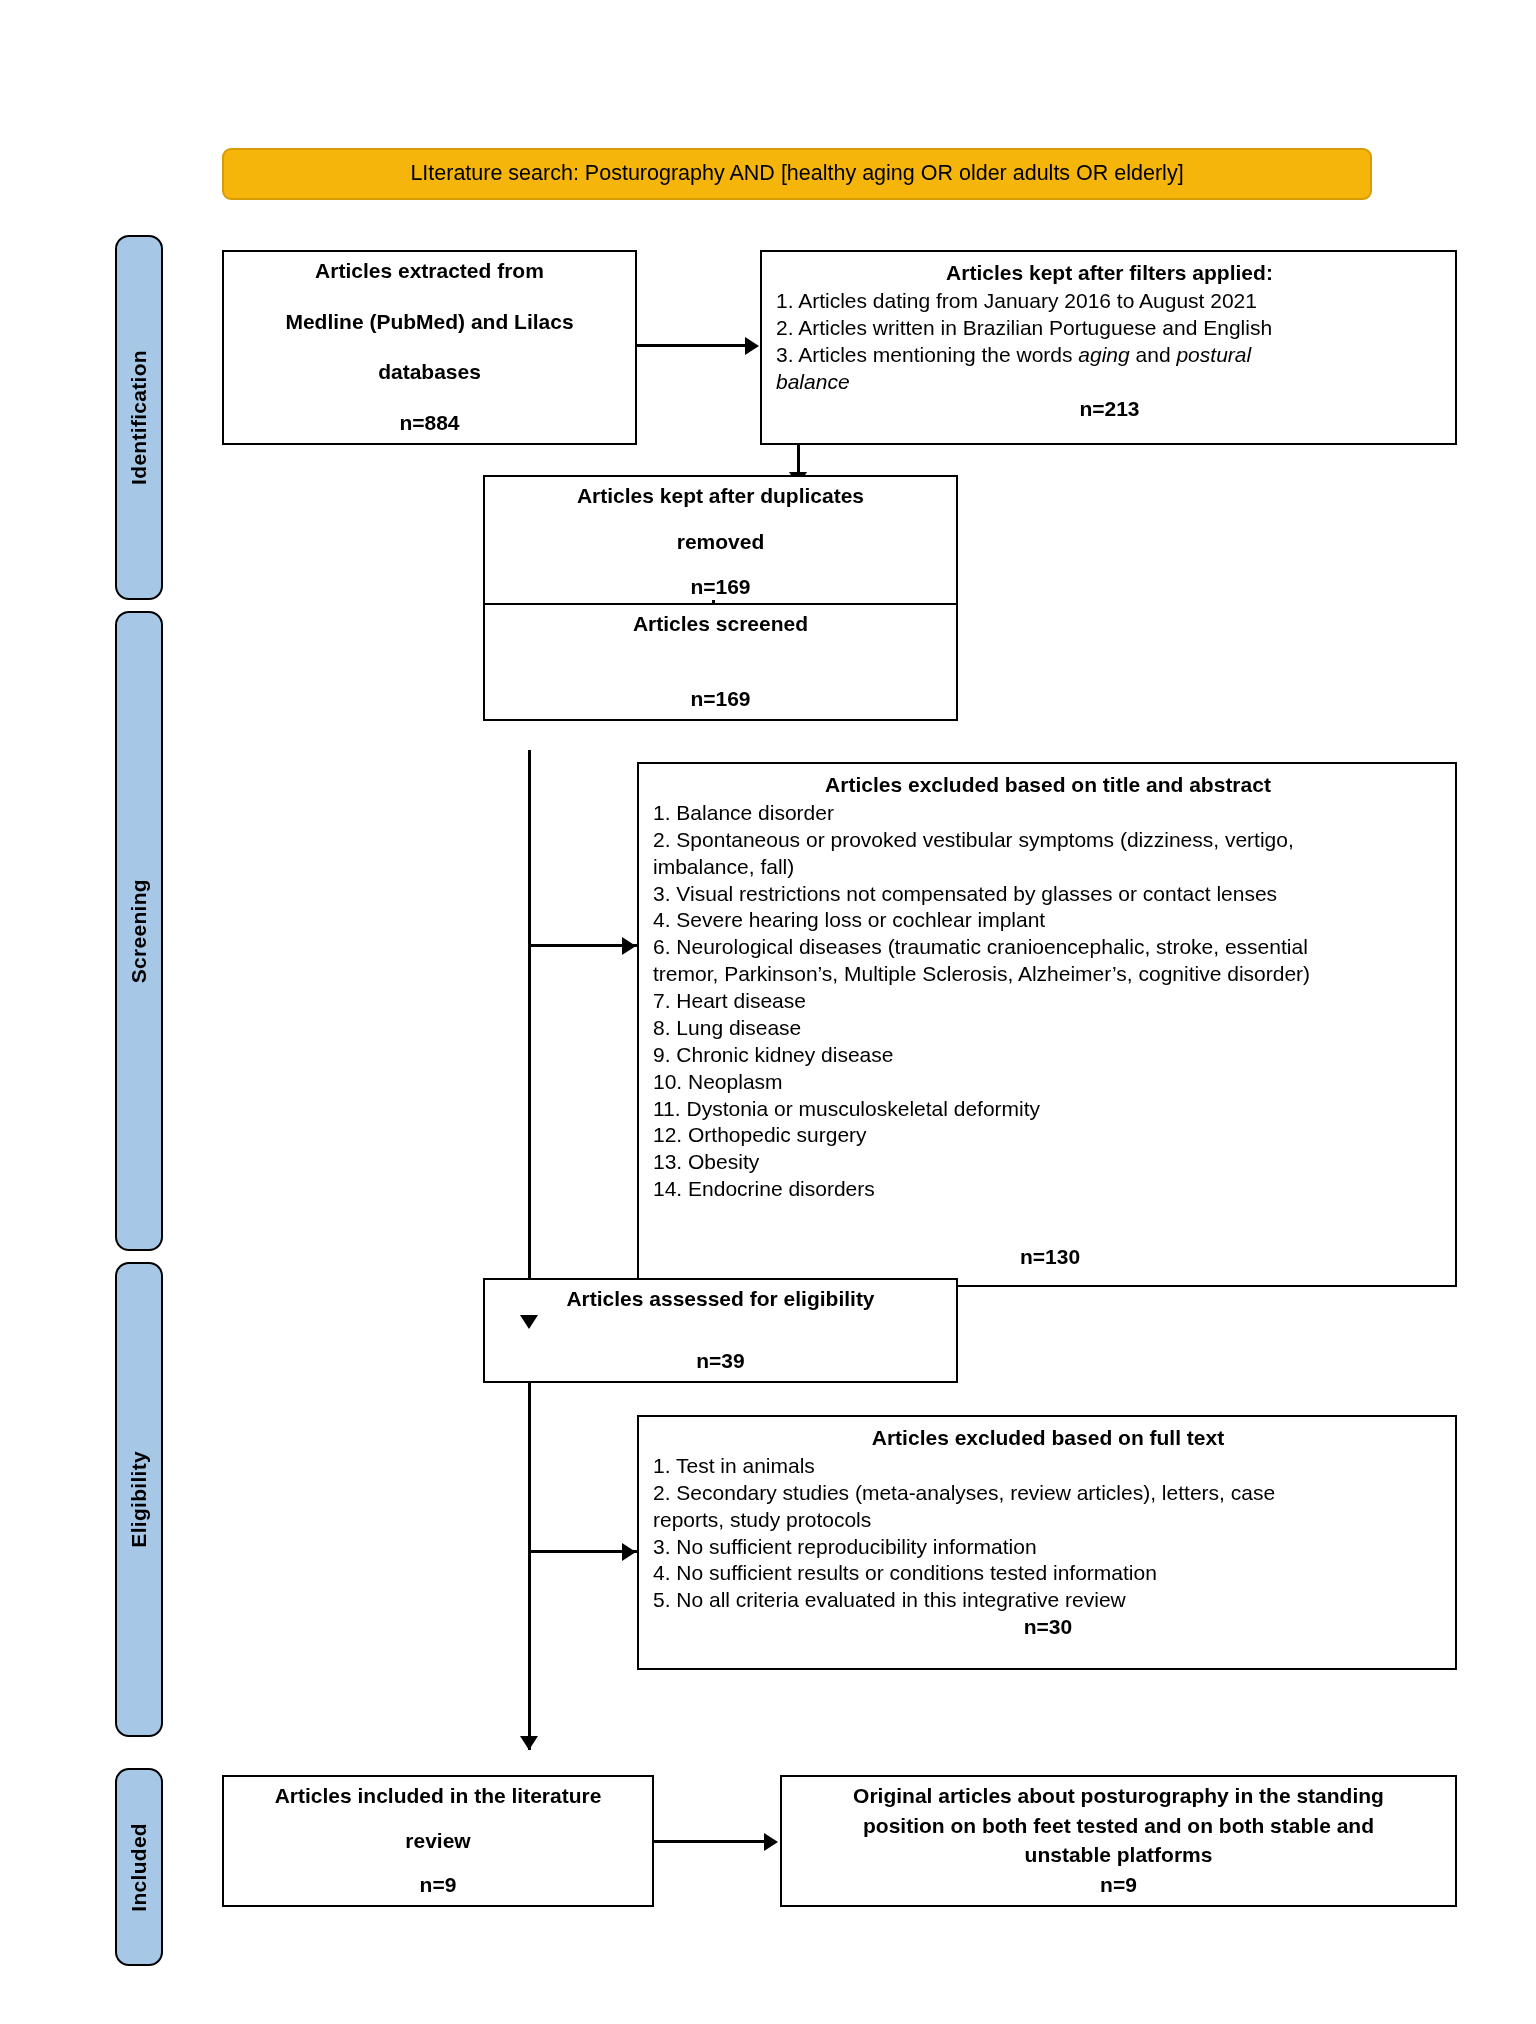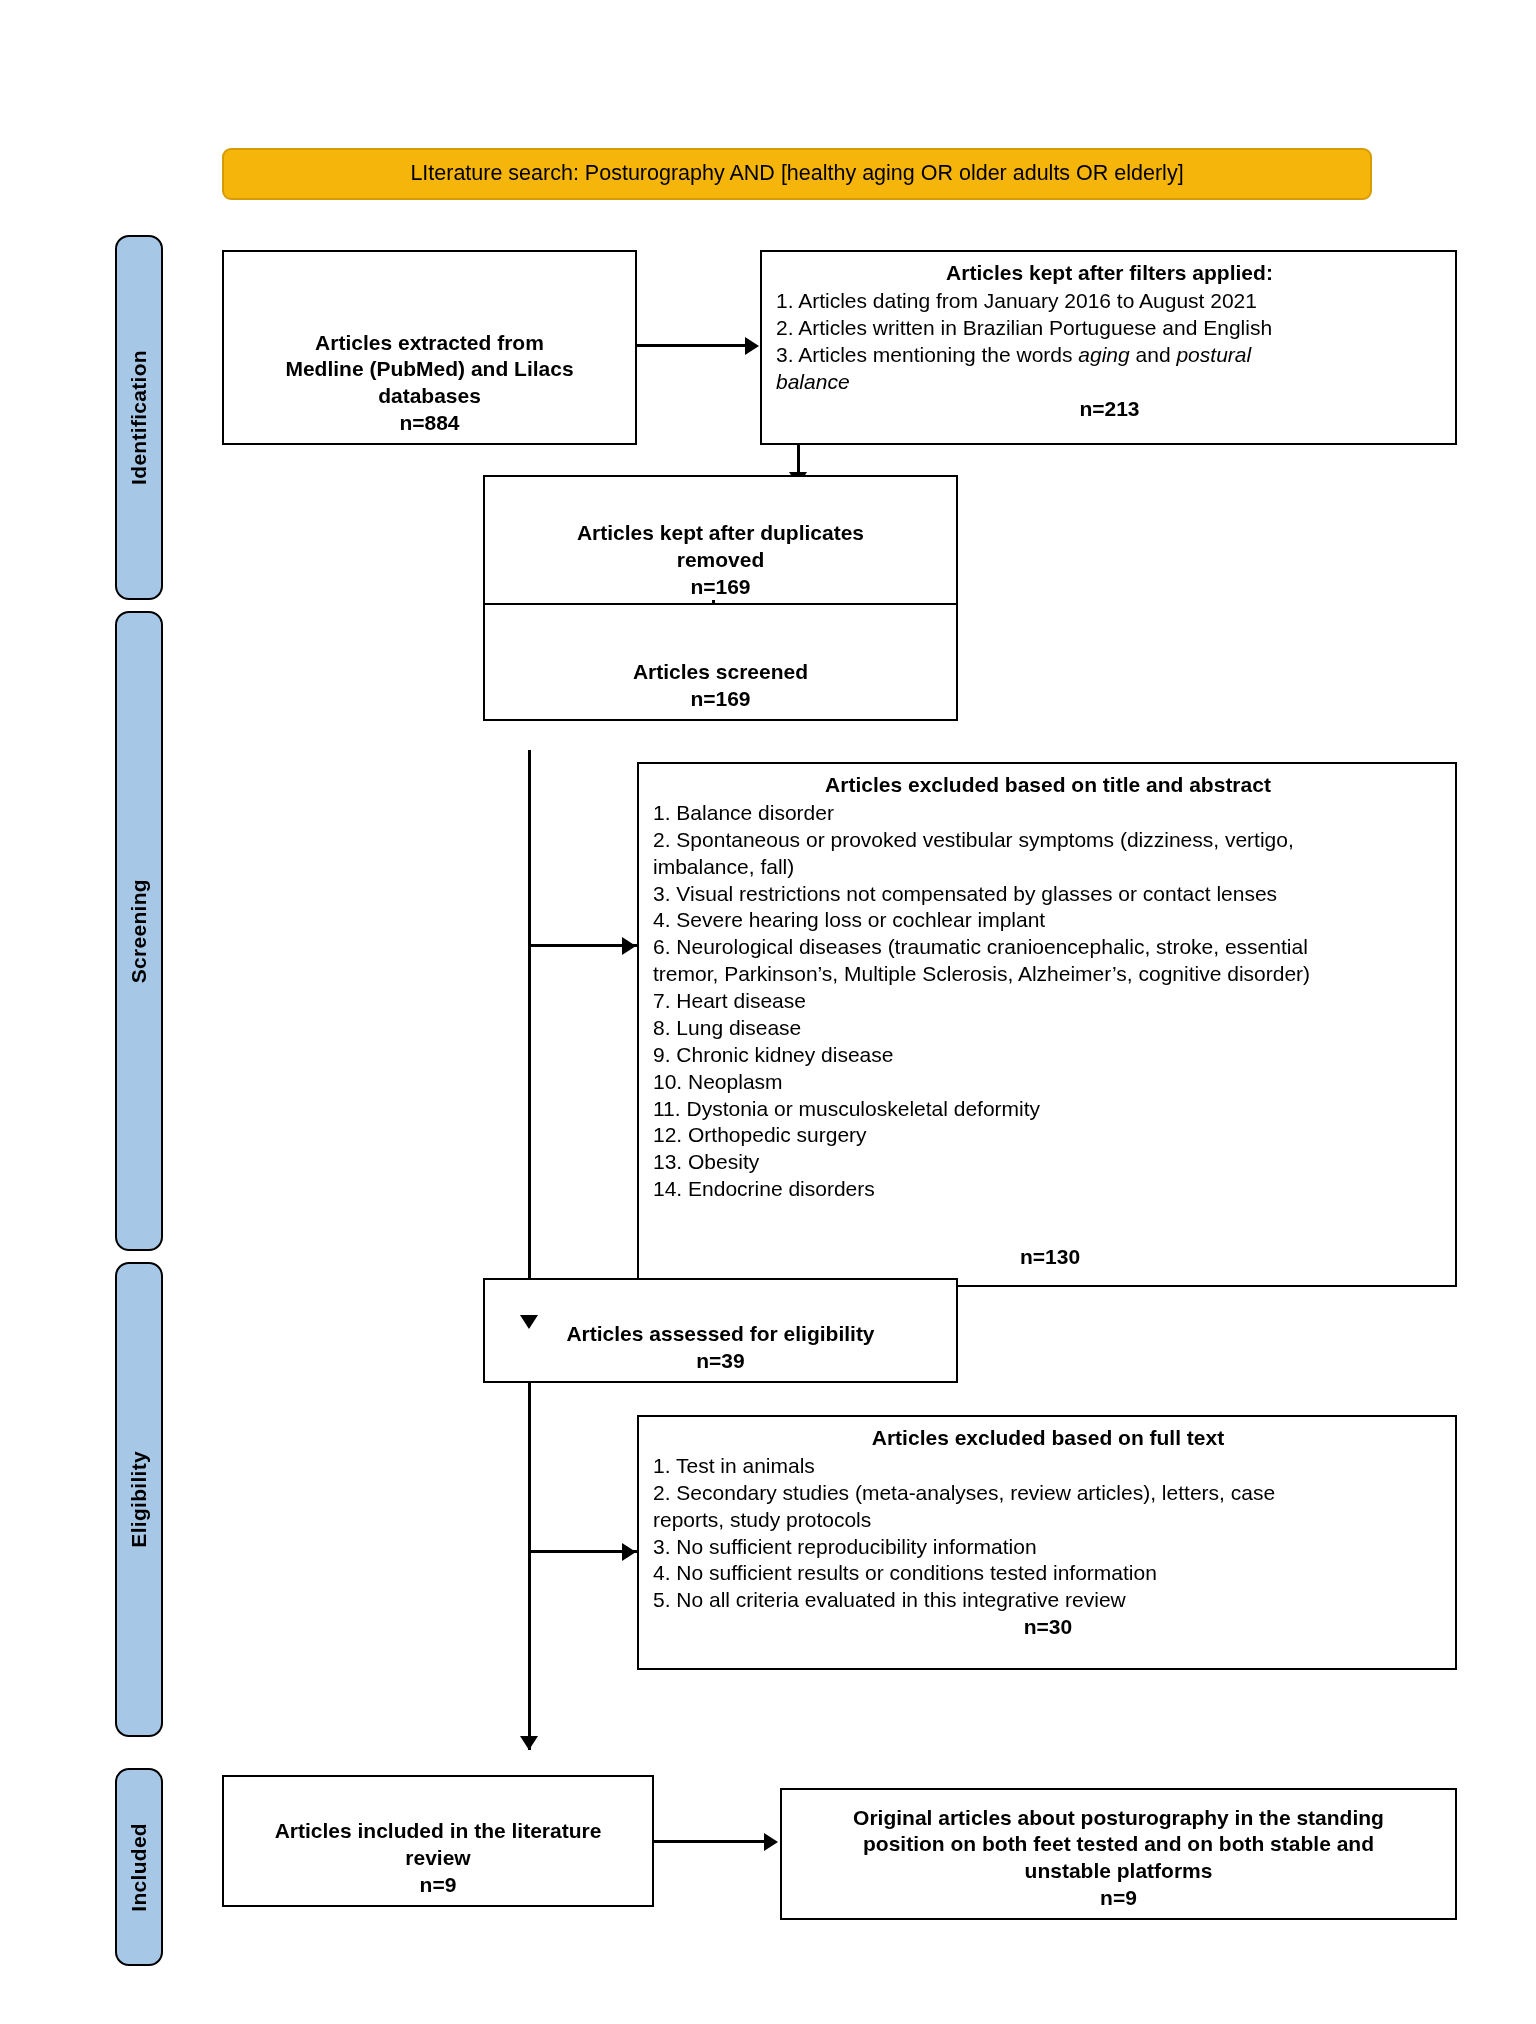--- a/index.html
+++ b/index.html
@@ -64,21 +64,21 @@
     border: 2.5px solid #000000;
     box-sizing: border-box;
     font-size: 21px;
     line-height: 1.28;
     color: #000000;
   }
   .box.center-box {
     display: flex;
     flex-direction: column;
     align-items: center;
-    justify-content: flex-end;
+    justify-content: space-between;
     text-align: center;
     font-weight: bold;
     padding: 6px 10px;
   }
   .box.list-box {
     padding: 8px 12px 0 14px;
     text-align: left;
   }
   .list-title {
     display: block;
@@ -242,20 +242,20 @@
 
   <div class="box center-box" style="left:222px; top:1775px; width:432px; height:132px;">
     <span>Articles included in the literature</span>
     <span>review</span>
     <span>n=9</span>
   </div>
 
   <div class="ln" style="left:654px; top:1840px; width:115px; height:3px;"></div>
   <div class="arrow-right" style="left:764px; top:1833px;"></div>
 
-  <div class="box center-box" style="left:780px; top:1775px; width:677px; height:132px;margin-top:13px;">
+  <div class="box center-box" style="left:780px; top:1775px; width:677px; height:132px;">
     <span>Original articles about posturography in the standing</span>
     <span>position on both feet tested and on both stable and</span>
     <span>unstable platforms</span>
     <span>n=9</span>
   </div>
 
 </div>
 
 </body></html>

